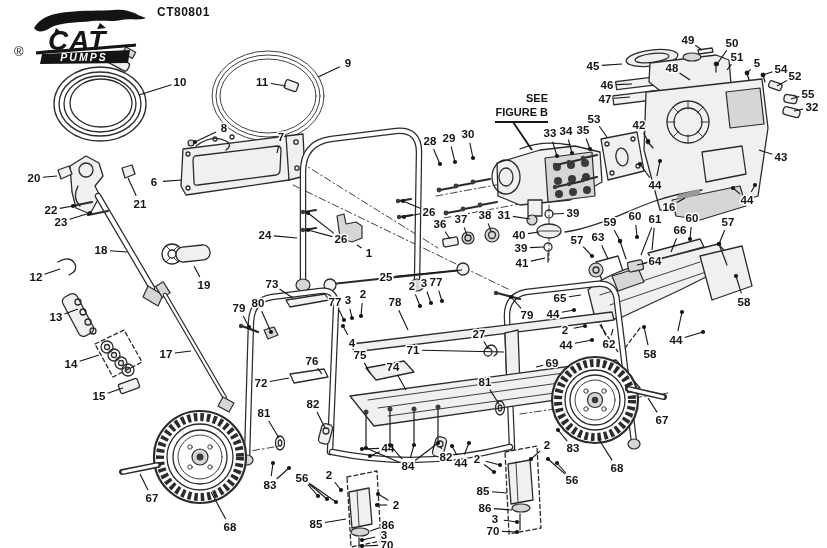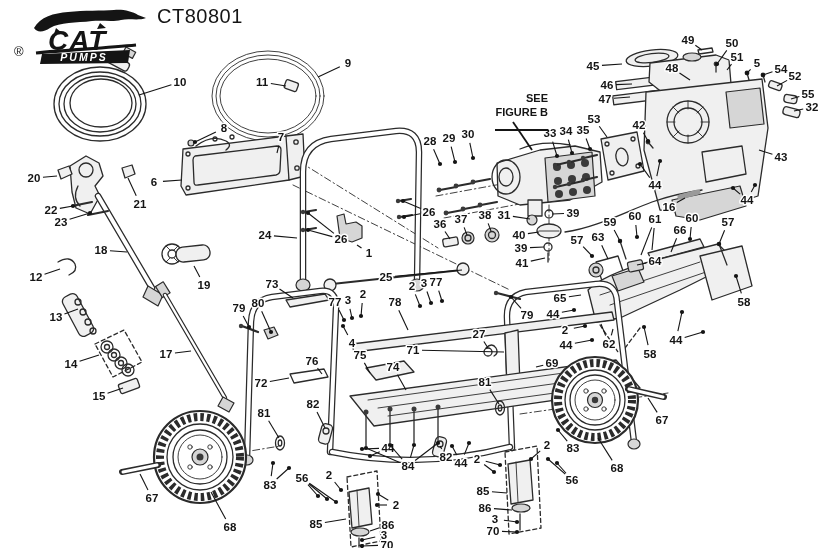--- a/index.html
+++ b/index.html
@@ -1,22 +1,22 @@
 <!DOCTYPE html>
 <html><head>
 <meta charset="utf-8">
 <style>
   html,body{margin:0;padding:0;background:#ffffff}
   .page{position:relative;width:827px;height:548px;background:#ffffff;overflow:hidden;
         font-family:"Liberation Sans",sans-serif;color:#151515}
-  .title{position:absolute;left:157px;top:5px;font-size:20px;font-weight:normal;letter-spacing:.5px}
+  .title{position:absolute;left:157px;top:5px;font-size:12px;font-weight:bold;letter-spacing:.5px}
   .logo{position:absolute;left:6px;top:4px;width:152px;height:60px}
   .figure-note{position:absolute;left:470px;top:92px;width:78px;text-align:right;
                font-size:11px;font-weight:bold;line-height:1.25}
-  .fig-u{display:inline-block;border-bottom:2px solid #151515;padding-bottom:9px}
+  .fig-u{display:inline-block;border-bottom:2px solid #151515;padding-bottom:1px}
   svg.layer{position:absolute;left:0;top:0}
   .ln{fill:none;stroke:#2b2b2b;stroke-width:1.3;stroke-linecap:round;stroke-linejoin:round}
   .thin{stroke-width:.9}
   .ln2{fill:none;stroke:#2b2b2b;stroke-width:2.2;stroke-linecap:round}
   .tube{fill:none;stroke:#2b2b2b;stroke-width:6.5;stroke-linecap:round;stroke-linejoin:round}
   .tubein{fill:none;stroke:#ffffff;stroke-width:4;stroke-linecap:round;stroke-linejoin:round}
   .fl{fill:#f0f0f0;stroke:#2b2b2b;stroke-width:1.3;stroke-linejoin:round}
   .fm{fill:#d6d6d6;stroke:#2b2b2b;stroke-width:1.2;stroke-linejoin:round}
   .fd{fill:#3a3a3a;stroke:none}
   .dash{stroke-dasharray:4 3}

